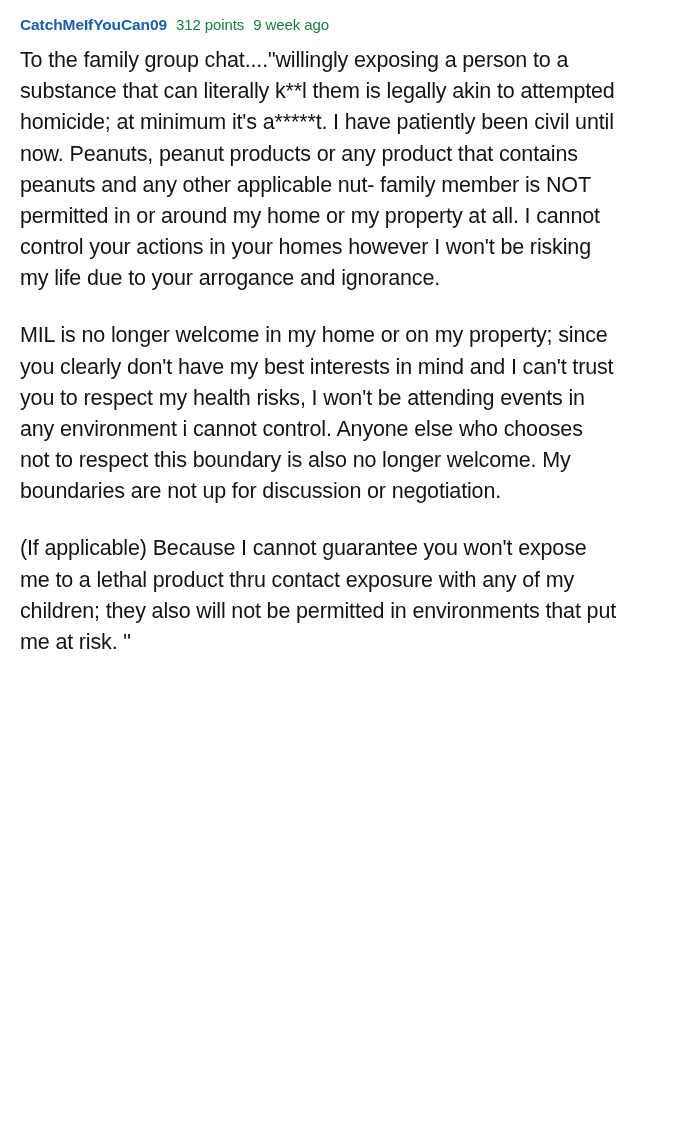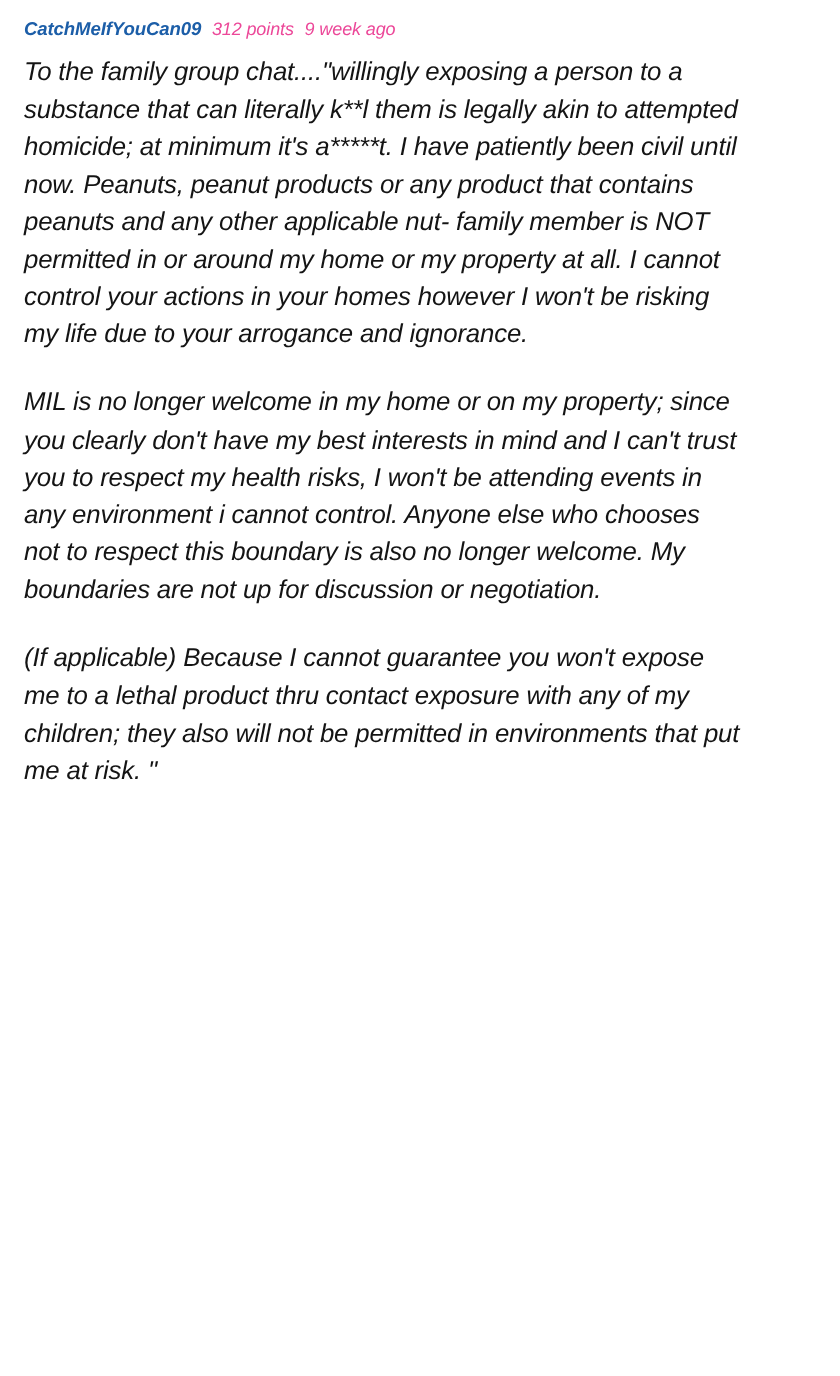--- a/index.html
+++ b/index.html
@@ -11,38 +11,37 @@
     width: 700px;
     min-height: 1147px;
     font-family: "Liberation Sans", sans-serif;
     color: #1a1a1b;
     -webkit-font-smoothing: antialiased;
   }
   .comment {
     width: 636px;
     box-sizing: border-box;
     padding: 16px 20px 10px 20px;
-    font-style: italic;
   }
   .comment-header {
     display: flex;
     align-items: baseline;
     gap: 9px;
     margin-bottom: 11px;
     white-space: nowrap;
   }
   .author {
     font-size: 15.5px;
     font-weight: bold;
     color: #1c5ea8;
     letter-spacing: -0.1px;
   }
   .meta {
     font-size: 15px;
-    color: #ec4899;
+    color: #15803d;
     letter-spacing: -0.1px;
   }
   .comment-body {
     font-size: 21.5px;
     line-height: 1.45;
     color: #141414;
     letter-spacing: -0.15px;
   }
   .comment-body p {
     margin: 0 0 26px 0;

